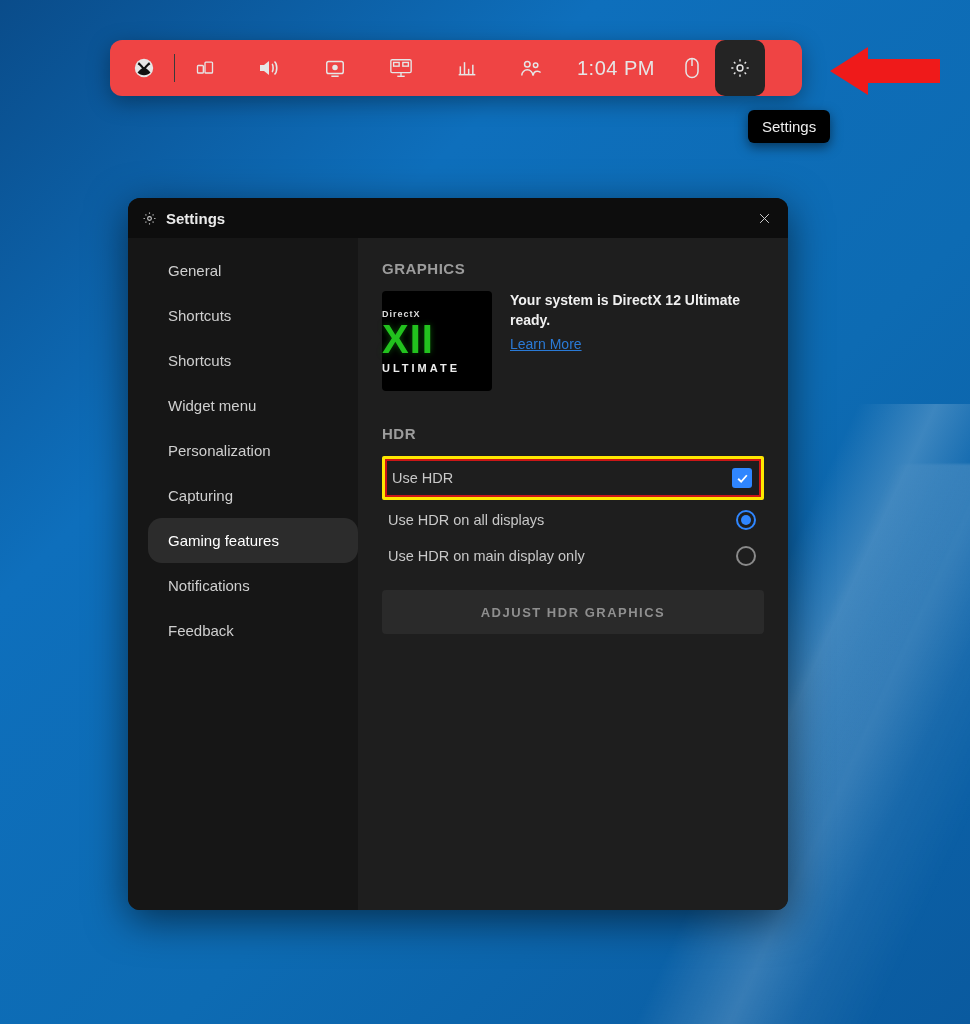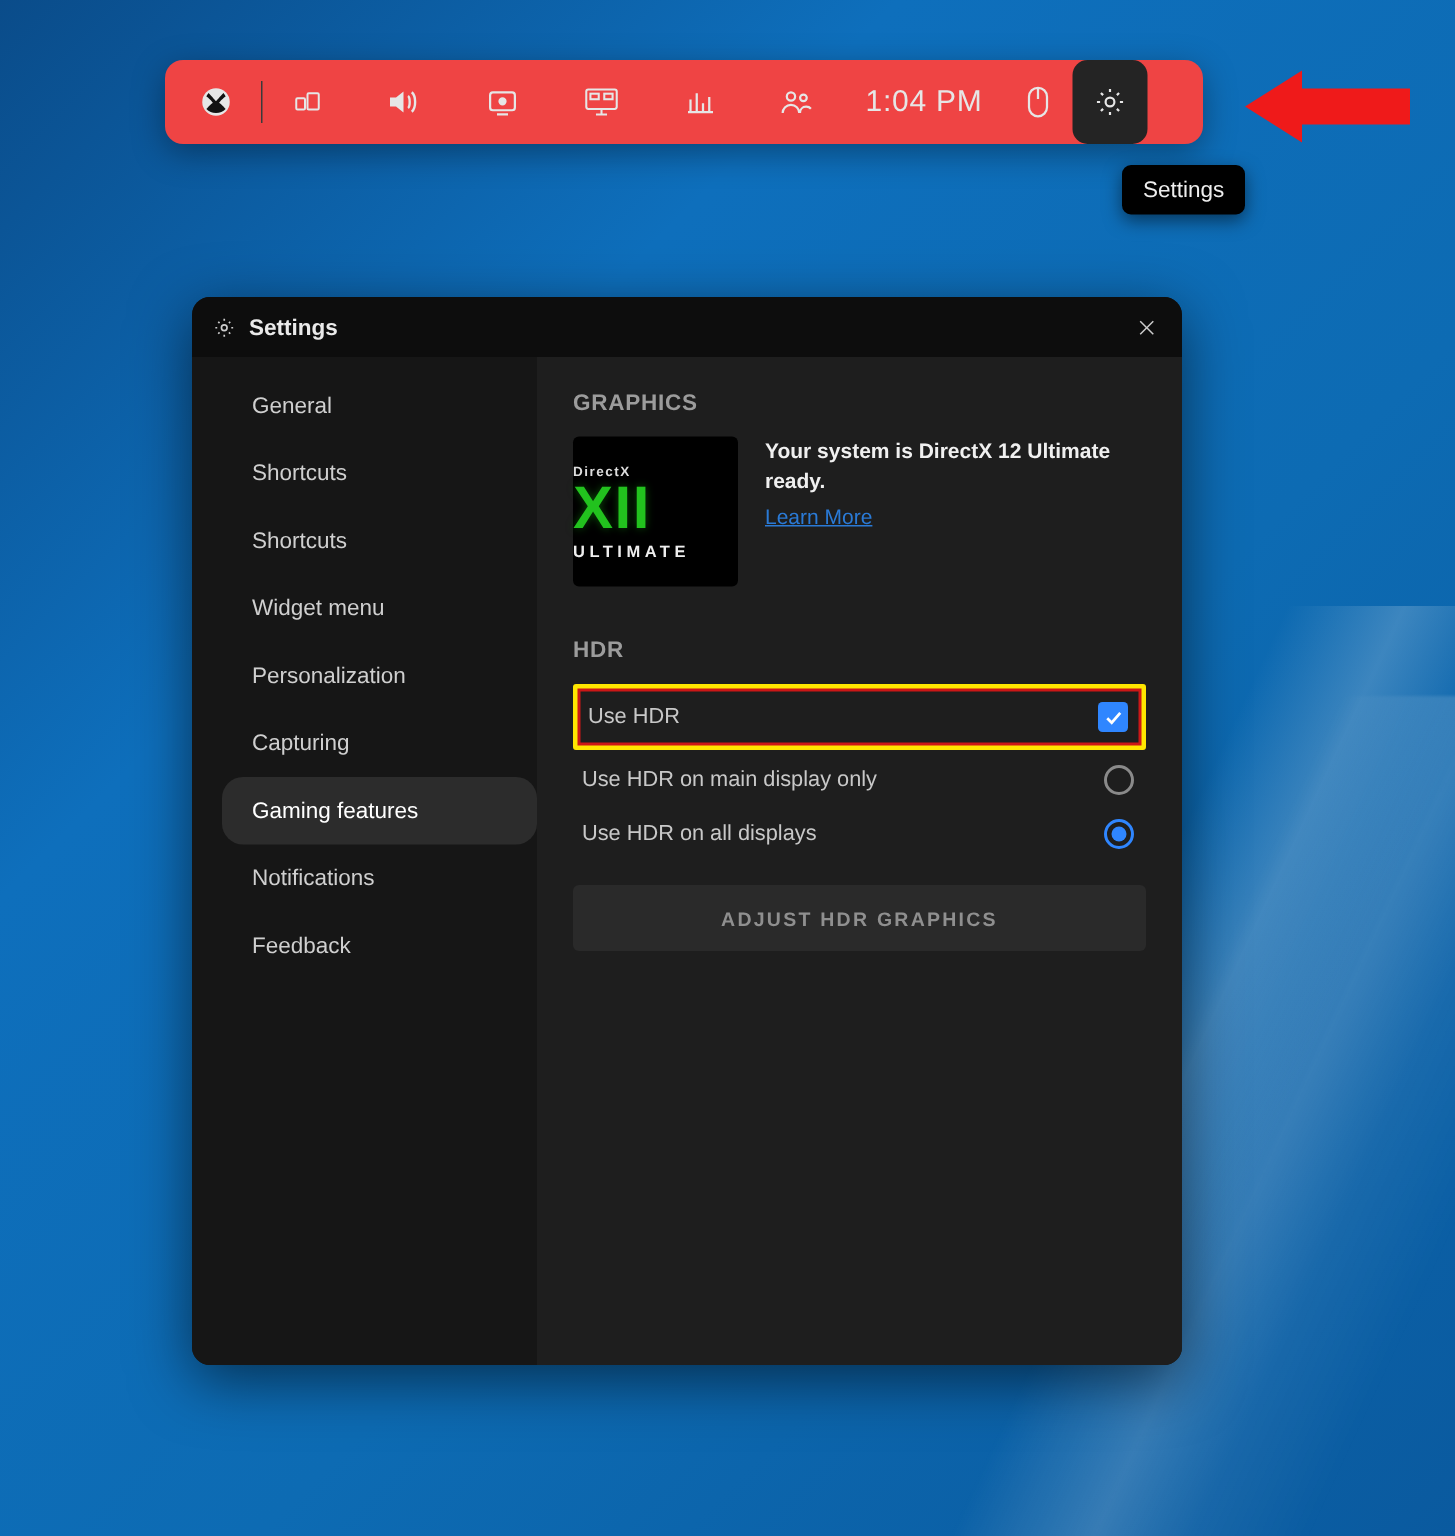--- a/index.html
+++ b/index.html
@@ -266,25 +266,25 @@
           <span class="lbl">Use HDR</span>
           <span class="chk">
             <svg width="13" height="13" viewBox="0 0 24 24" fill="none" stroke="#fff" stroke-width="3.4">
                 <polyline points="4 12.5 9.5 18 20 6"></polyline>
               </svg>
           </span>
         </div>
       </div>
 
       <div class="opt-row indent">
+        <span class="lbl">Use HDR on all displays</span>
+        <span class="radio on"></span>
+      </div>
+      <div class="opt-row indent">
         <span class="lbl">Use HDR on main display only</span>
         <span class="radio"></span>
       </div>
-      <div class="opt-row indent">
-        <span class="lbl">Use HDR on all displays</span>
-        <span class="radio on"></span>
-      </div>
 
 
       <button class="btn-intensity">ADJUST HDR GRAPHICS</button>
     </div>
   </div>
 </div>
 
 </body></html>

